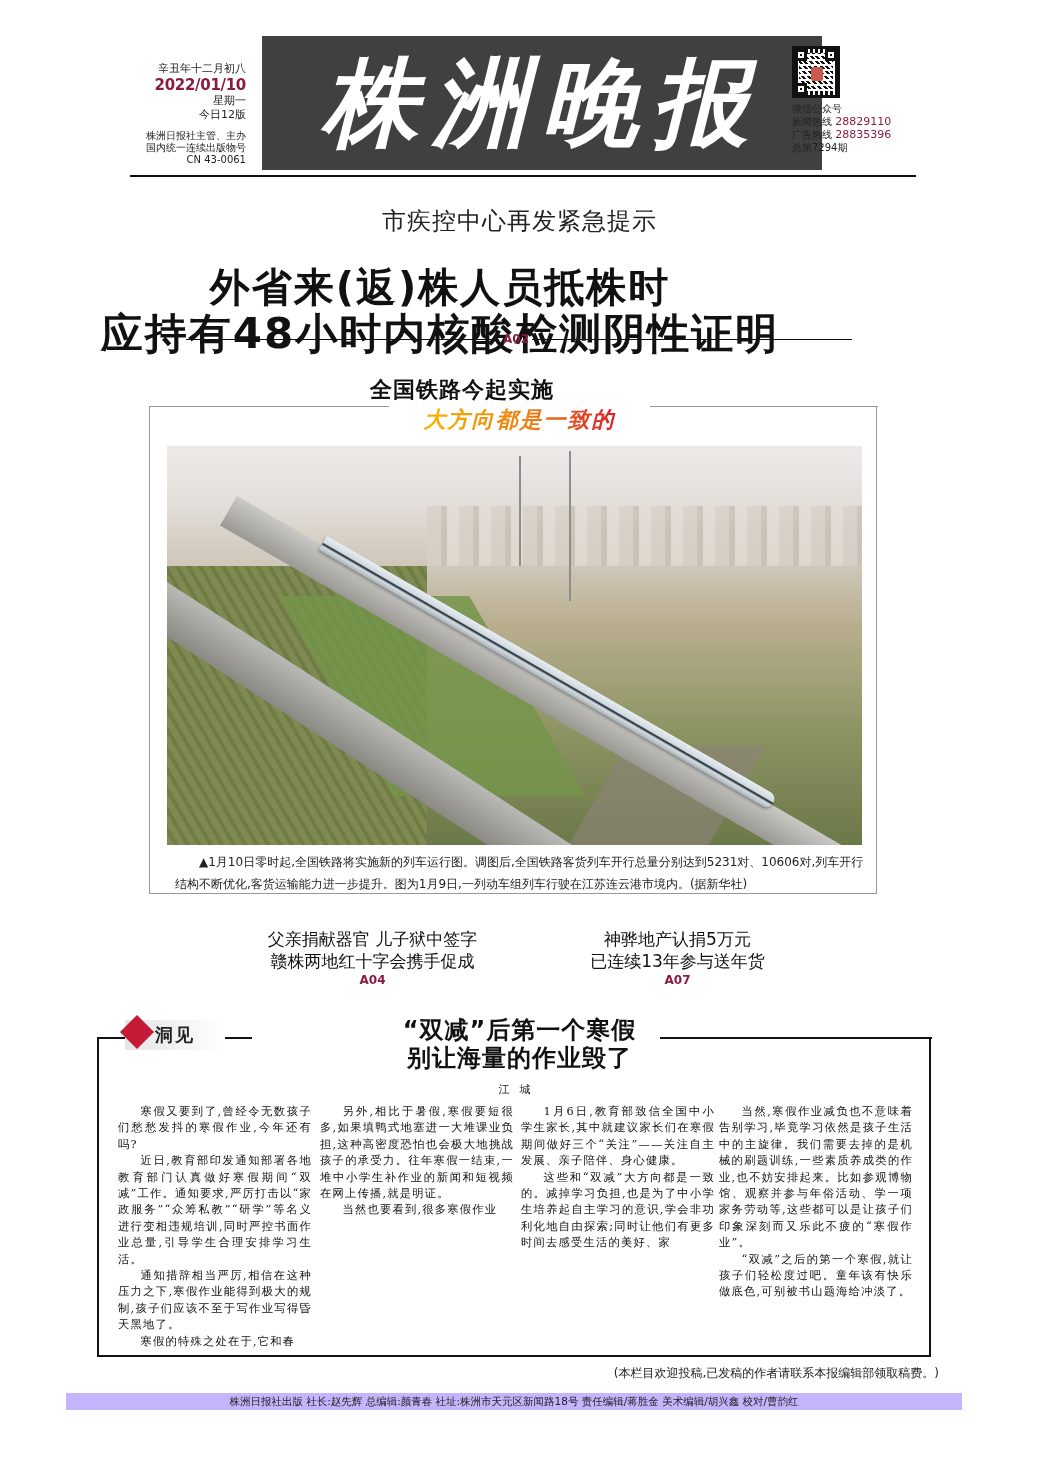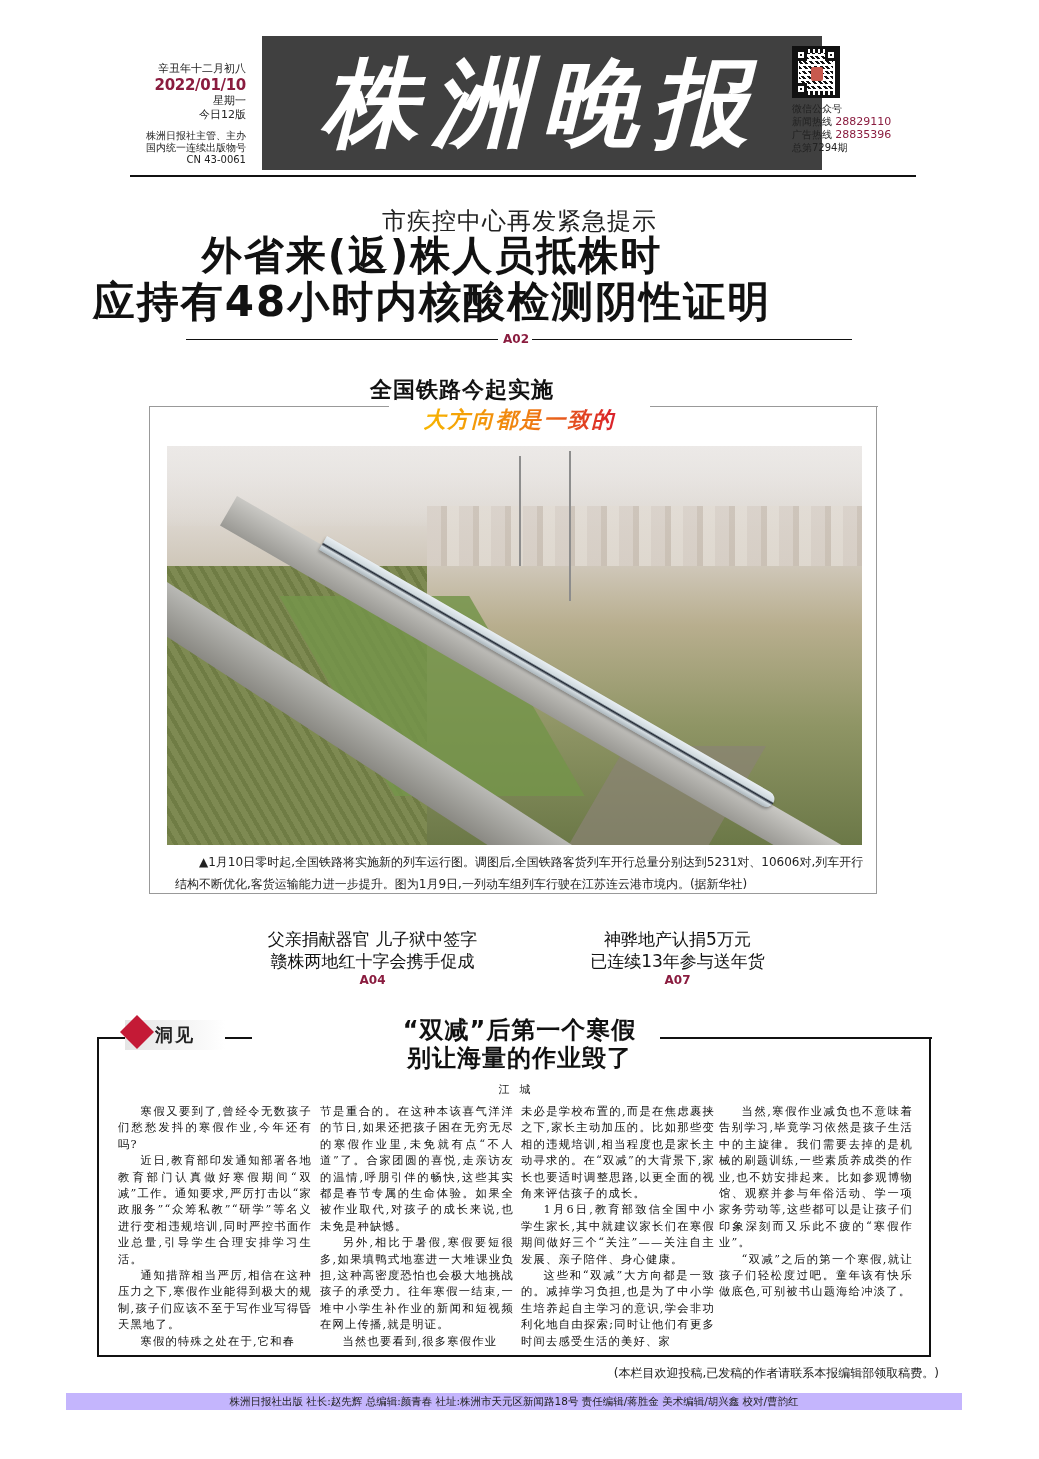--- a/index.html
+++ b/index.html
@@ -28,21 +28,21 @@
   .qr .finder::after { content: ""; position: absolute; inset: 2px; background: #111; }
   .mast-right .wechat { font-size: 10px; margin-top: 4px; line-height: 13px; }
   .mast-right .hot { font-size: 10px; line-height: 13px; }
   .mast-right .hot .num { color: #8a1c3f; font-size: 11px; }
   .mast-right .issue { font-size: 10px; line-height: 13px; }
 
   .mast-rule { position: absolute; left: 130px; top: 175px; width: 786px; height: 2px; background: #111; }
 
   
   .kicker { position: absolute; left: 0; width: 1039px; top: 205px; text-align: center; font-size: 24px; color: #222; letter-spacing: 1px; }
-  .headline { position: absolute; left: 0; width: 864px; text-align: center; font-weight: bold; color: #111; letter-spacing: 2px; }
+  .headline { position: absolute; left: 8px; width: 864px; text-align: center; font-weight: bold; color: #111; letter-spacing: 2px; margin-top: 32px; }
   .headline.l1 { top: 232px; font-size: 40px; line-height: 46px; }
   .headline.l2 { top: 278px; font-size: 42px; line-height: 48px; }
   .ref-rule { position: absolute; top: 339px; height: 1px; background: #111; }
   .ref-label { position: absolute; font-size: 12px; font-weight: bold; color: #8a1c3f; }
 
   
   .photo-frame { position: absolute; left: 149px; top: 406px; width: 728px; height: 488px; border: 1px solid #999; border-top: none; }
   .photo-top-line { position: absolute; top: 406px; height: 1px; background: #999; }
   .photo-kicker { position: absolute; left: 0; width: 924px; top: 375px; text-align: center; font-size: 22px; font-weight: bold; color: #111; letter-spacing: 1px; }
   .photo-title { position: absolute; left: 0; width: 1039px; top: 405px; text-align: center; font-size: 22px; font-weight: bold; font-style: italic; letter-spacing: 2px;
@@ -187,26 +187,24 @@
 <div class="col-title t2">别让海量的作业毁了</div>
 <div class="col-author">江城</div>
 
 <div class="body-col" style="left:118px">
   <p>寒假又要到了,曾经令无数孩子们愁愁发抖的寒假作业,今年还有吗?</p>
   <p>近日,教育部印发通知部署各地教育部门认真做好寒假期间“双减”工作。通知要求,严厉打击以“家政服务”“众筹私教”“研学”等名义进行变相违规培训,同时严控书面作业总量,引导学生合理安排学习生活。</p>
   <p>通知措辞相当严厉,相信在这种压力之下,寒假作业能得到极大的规制,孩子们应该不至于写作业写得昏天黑地了。</p>
   <p>寒假的特殊之处在于,它和春</p>
 </div>
 <div class="body-col" style="left:320px">
-  <p class="cont">节是重合的。在这种本该喜气洋洋的节日,如果还把孩子困在无穷无尽的寒假作业里,未免就有点“不人道”了。合家团圆的喜悦,走亲访友的温情,呼朋引伴的畅快,这些其实都是春节专属的生命体验。如果全被作业取代,对孩子的成长来说,也未免是种缺憾。</p>
   <p>另外,相比于暑假,寒假要短很多,如果填鸭式地塞进一大堆课业负担,这种高密度恐怕也会极大地挑战孩子的承受力。往年寒假一结束,一堆中小学生补作业的新闻和短视频在网上传播,就是明证。</p>
   <p>当然也要看到,很多寒假作业</p>
 </div>
 <div class="body-col" style="left:521px">
-  <p class="cont">未必是学校布置的,而是在焦虑裹挟之下,家长主动加压的。比如那些变相的违规培训,相当程度也是家长主动寻求的。在“双减”的大背景下,家长也要适时调整思路,以更全面的视角来评估孩子的成长。</p>
   <p>1月6日,教育部致信全国中小学生家长,其中就建议家长们在寒假期间做好三个“关注”——关注自主发展、亲子陪伴、身心健康。</p>
   <p>这些和“双减”大方向都是一致的。减掉学习负担,也是为了中小学生培养起自主学习的意识,学会非功利化地自由探索;同时让他们有更多时间去感受生活的美好、家</p>
 </div>
 <div class="body-col" style="left:719px">
   <p>当然,寒假作业减负也不意味着告别学习,毕竟学习依然是孩子生活中的主旋律。我们需要去掉的是机械的刷题训练,一些素质养成类的作业,也不妨安排起来。比如参观博物馆、观察并参与年俗活动、学一项家务劳动等,这些都可以是让孩子们印象深刻而又乐此不疲的“寒假作业”。</p>
   <p>“双减”之后的第一个寒假,就让孩子们轻松度过吧。童年该有快乐做底色,可别被书山题海给冲淡了。</p>
 </div>
 
 <div class="note">(本栏目欢迎投稿,已发稿的作者请联系本报编辑部领取稿费。)</div>
 

